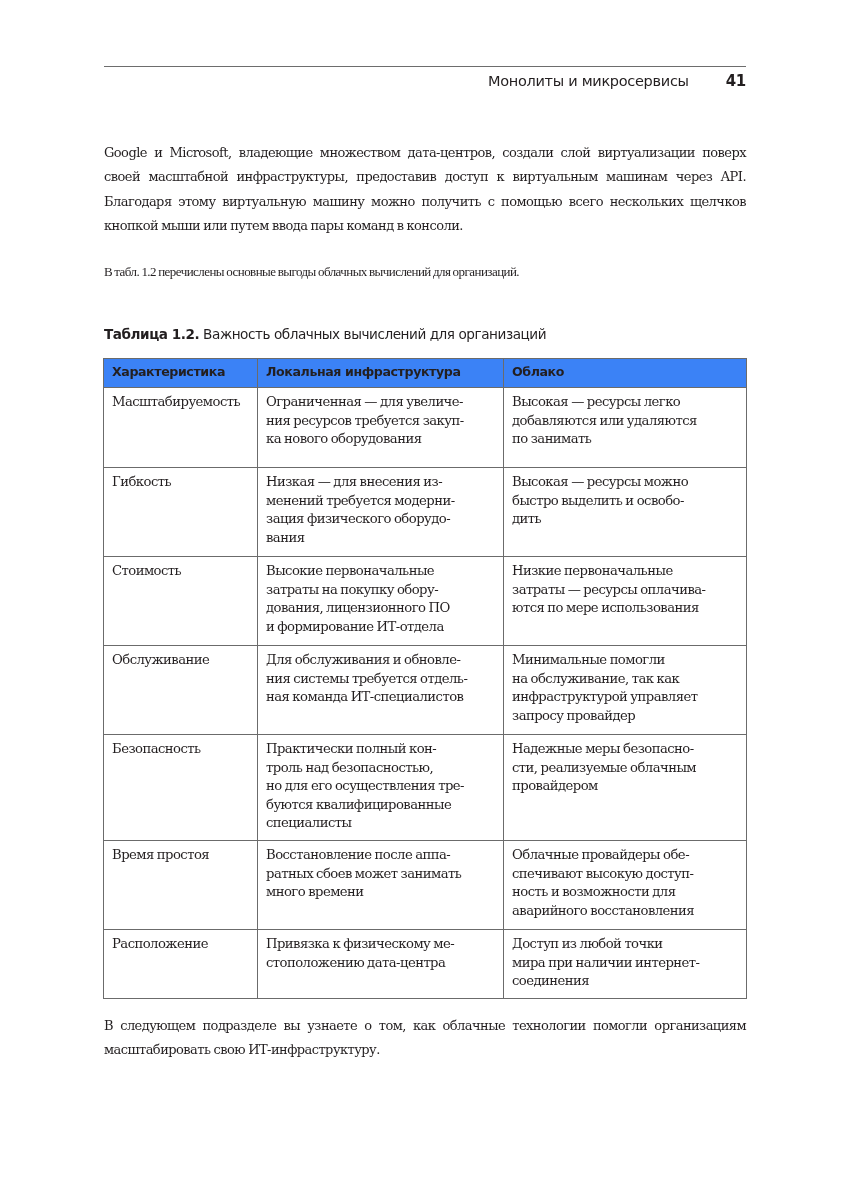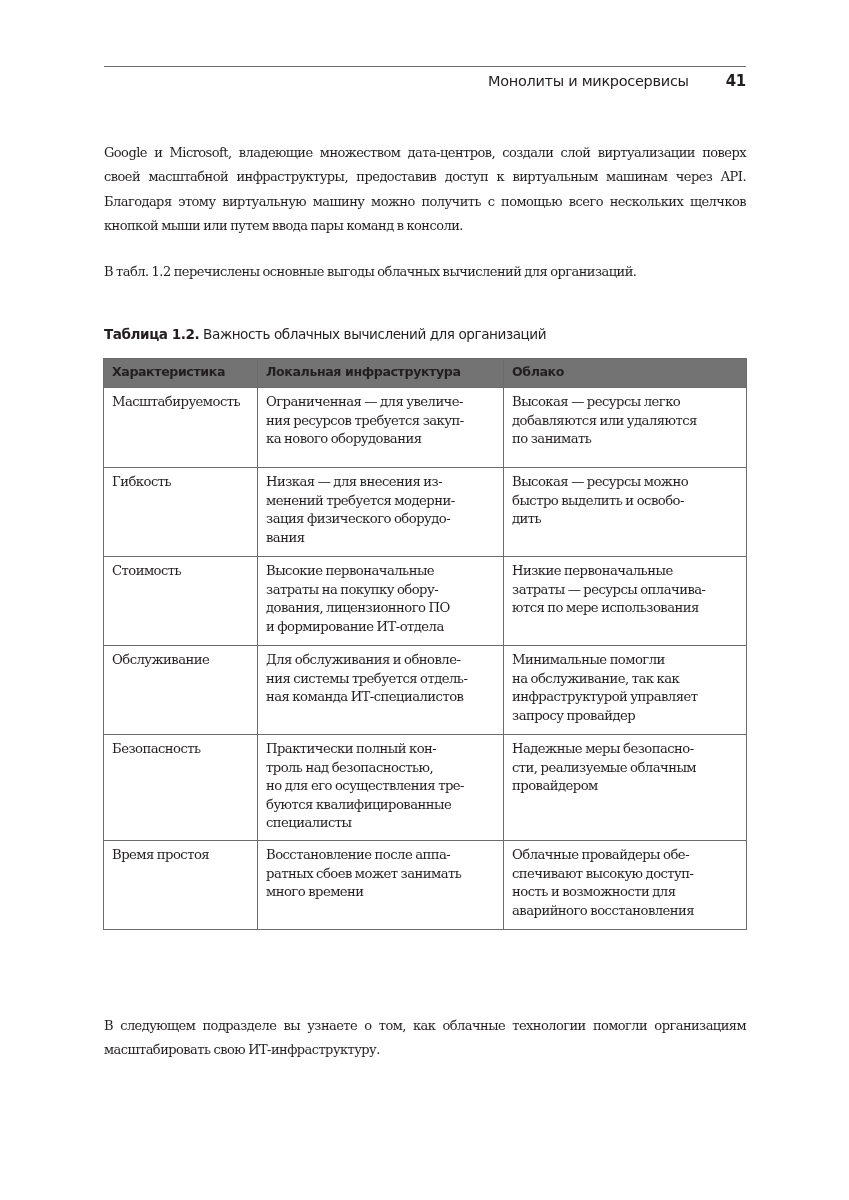--- a/index.html
+++ b/index.html
@@ -5,28 +5,28 @@
     html, body { margin: 0; padding: 0; background: #ffffff; }
     body { width: 849px; height: 1200px; position: relative; overflow: hidden; color: #231f20; }
     .header-rule { position: absolute; left: 104px; top: 66px; width: 642px; height: 0; border-top: 1.5px solid #6d6d6d; }
     .running-head { position: absolute; left: 104px; top: 72px; width: 642px; height: 22px; text-align: right;
       font-family: "DejaVu Sans", sans-serif; font-size: 14.5px; color: #231f20; letter-spacing: -0.3px; }
     .running-head .title { margin-right: 37px; }
     .running-head .pagenum { font-weight: bold; font-size: 15px; }
     .body-text { font-family: "DejaVu Serif", serif; font-size: 13px; line-height: 24.3px; text-align: justify;
       letter-spacing: -0.55px; word-spacing: -0.5px; margin: 0; color: #231f20; }
     #p1 { position: absolute; top: 141px; left: 104px; width: 642px; }
-    #p2 { position: absolute; top: 260px; left: 104px; width: 642px; }
+    #p2 { position: absolute; top: 260px; left: 104px; width: 642px; font-family: Liberation Serif, serif; }
     #p3 { position: absolute; top: 1014px; left: 104px; width: 642px; }
     .caption { position: absolute; top: 326px; left: 104px; width: 642px;
       font-family: "DejaVu Sans", sans-serif; font-size: 13.6px; letter-spacing: -0.45px; color: #231f20; }
     .caption b { font-weight: bold; }
     table.data { position: absolute; top: 358px; left: 103px; width: 643px; border-collapse: collapse; table-layout: fixed; }
     table.data th, table.data td { border: 1.2px solid #6b6b6b; vertical-align: top; padding: 5px 8px 6px 8px; }
-    table.data th { background: #737373; font-family: "DejaVu Sans", sans-serif; font-weight: bold; font-size: 12.6px;
+    table.data th { background: #3b82f6; font-family: "DejaVu Sans", sans-serif; font-weight: bold; font-size: 12.6px;
       text-align: left; letter-spacing: -0.4px; height: 19px; padding-top: 5px; padding-bottom: 4px; }
     table.data td { font-family: "DejaVu Serif", serif; font-size: 13.2px; line-height: 18.6px; letter-spacing: -0.55px;
       word-spacing: -0.6px; color: #231f20; }
     .c1 { width: 154px; } .c2 { width: 246px; } .c3 { width: 243px; }
     tr.r0 td { height: 68px; }
     tr.r1 td { height: 77px; }
     tr.r2 td { height: 77px; }
     tr.r3 td { height: 77px; }
     tr.r4 td { height: 94px; }
     tr.r5 td { height: 77px; }
@@ -139,16 +139,28 @@
           <span class="cell-line">ратных сбоев может занимать</span>
           <span class="cell-line">много времени</span>
         </td>
         <td>
           <span class="cell-line">Облачные провайдеры обе-</span>
           <span class="cell-line">спечивают высокую доступ-</span>
           <span class="cell-line">ность и возможности для</span>
           <span class="cell-line">аварийного восстановления</span>
         </td>
       </tr>
+      <tr class="r6">
+        <td>Расположение</td>
+        <td>
+          <span class="cell-line">Привязка к физическому ме-</span>
+          <span class="cell-line">стоположению дата-центра</span>
+        </td>
+        <td>
+          <span class="cell-line">Доступ из любой точки</span>
+          <span class="cell-line">мира при наличии интернет-</span>
+          <span class="cell-line">соединения</span>
+        </td>
+      </tr>
     </tbody>
 </table>
 
 <p id="p3" class="body-text">В следующем подразделе вы узнаете о том, как облачные технологии помогли организациям масштабировать свою ИТ-инфраструктуру.</p>
 
 </body></html>

